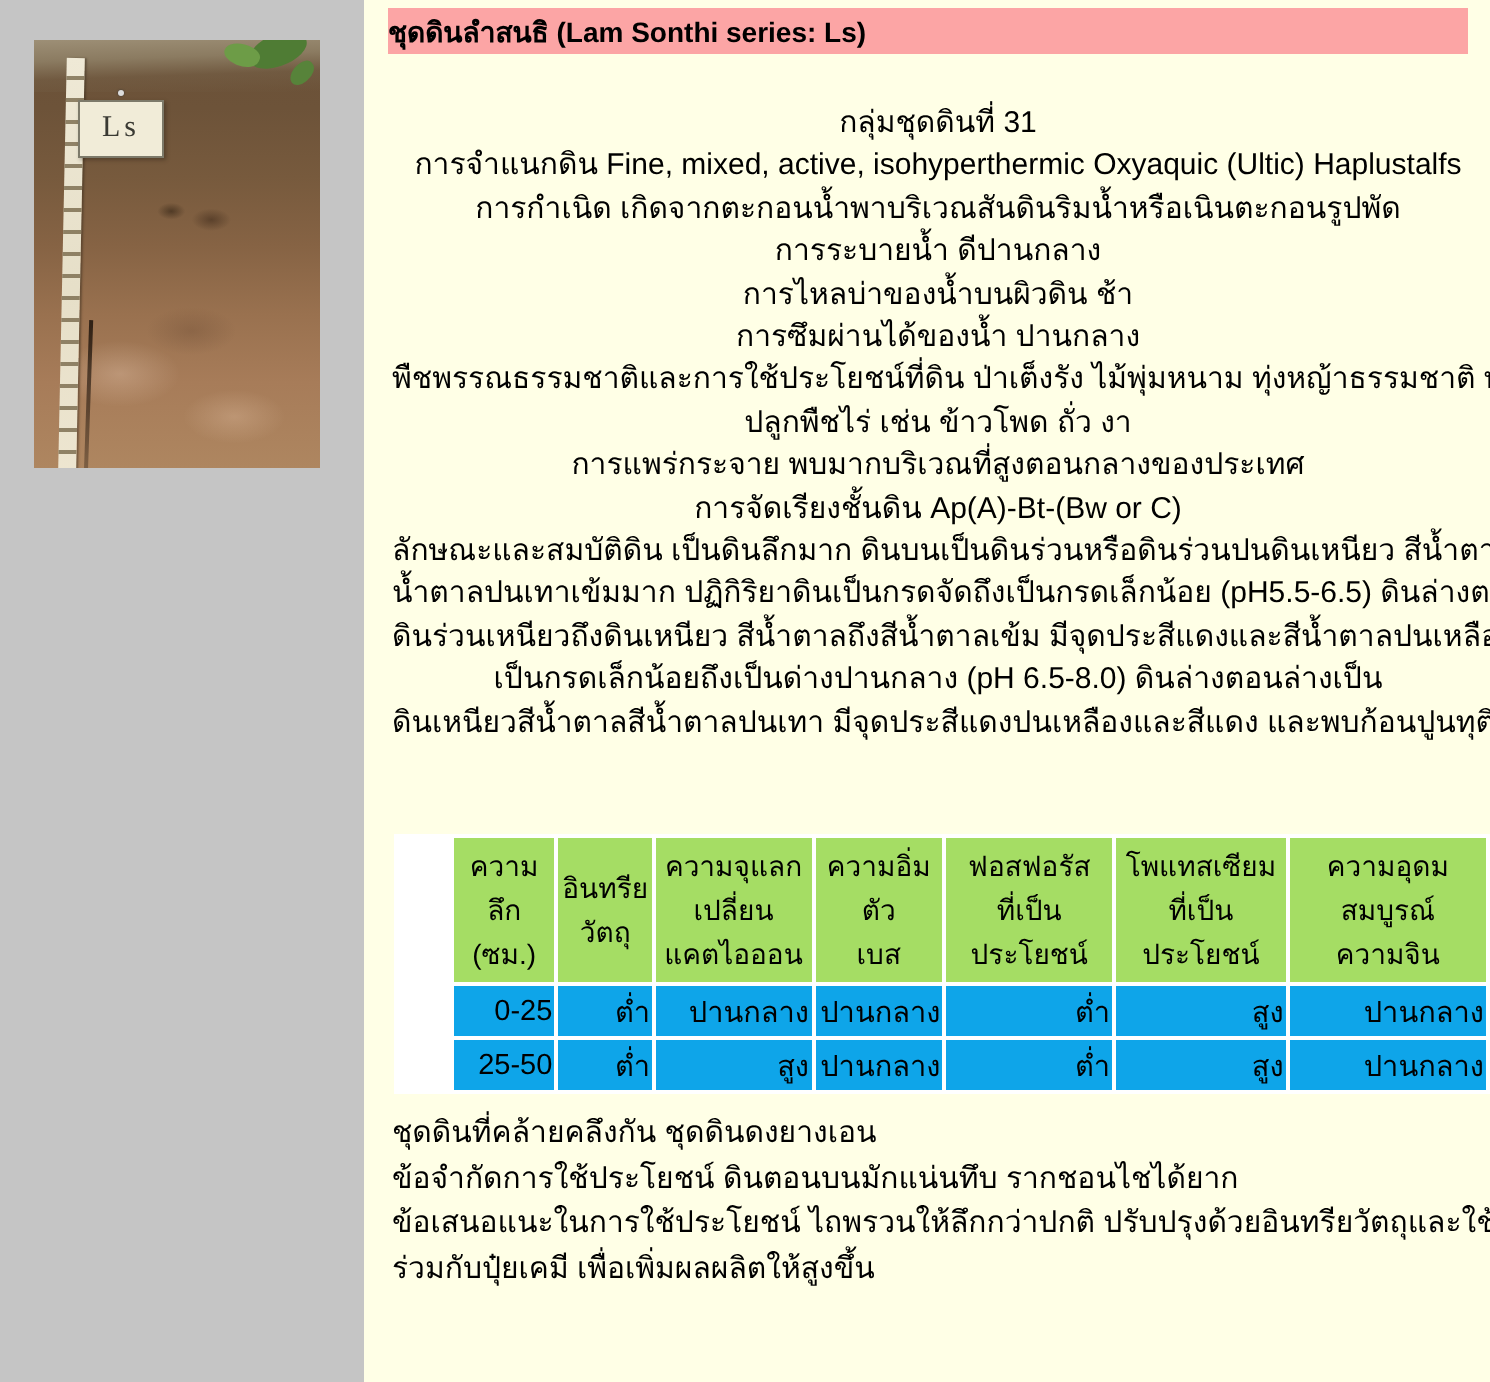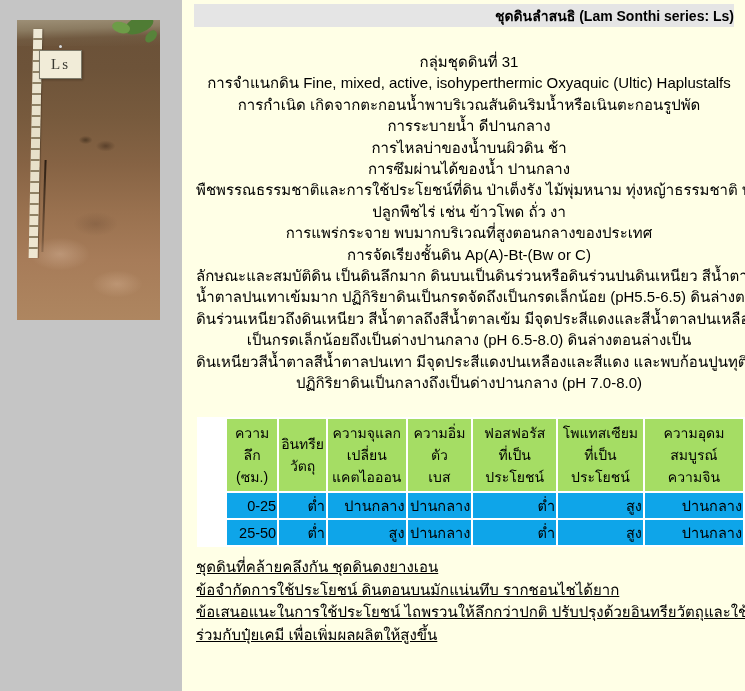--- a/index.html
+++ b/index.html
@@ -9,21 +9,21 @@
     font-family:"Liberation Sans","DejaVu Sans",sans-serif;
     color:#000;
   }
   
   .sidebar{
     position:absolute;left:0;top:0;width:182px;height:691px;
     background:#C5C5C5;
   }
   
   .photo{
-    position:absolute;left:17px;top:20px;width:143px;height:300px;
+    position:absolute;left:17px;top:20px;width:143px;height:214px;
     overflow:hidden;
     background:
       radial-gradient(14px 8px at 62% 42%, rgba(60,40,25,.55), rgba(60,40,25,0) 70%),
       radial-gradient(10px 6px at 48% 40%, rgba(50,35,20,.6), rgba(50,35,20,0) 70%),
       radial-gradient(40px 22px at 30% 78%, rgba(255,230,210,.25), rgba(255,230,210,0) 75%),
       radial-gradient(34px 18px at 70% 88%, rgba(255,225,200,.22), rgba(255,225,200,0) 75%),
       radial-gradient(30px 16px at 55% 68%, rgba(90,60,40,.25), rgba(90,60,40,0) 75%),
       linear-gradient(180deg,#6a5138 0%,#6d5339 16%,#775a3d 32%,#866344 48%,#99714f 64%,#a77c59 80%,#ae8660 100%);
   }
   .photo .surface{
@@ -55,22 +55,22 @@
     font-size:15px;letter-spacing:2px;color:#3a3a33;
     box-shadow:1px 1px 2px rgba(40,30,20,.4);
   }
   .pin{
     position:absolute;left:42px;top:25px;width:3px;height:3px;border-radius:50%;
     background:#ddd;box-shadow:0 0 1px #333;
   }
   
   .titlebar{
     position:absolute;left:194px;top:4px;width:540px;height:23px;
-    background:#e5e5e5;
-    display:flex;align-items:center;justify-content:flex-end;
+    background:#fca5a5;
+    display:flex;align-items:center;justify-content:flex-start;
     font-size:14px;font-weight:bold;
   }
   
   .desc{
     position:absolute;left:196px;top:51px;width:546px;
     font-size:15px;line-height:21.4px;text-align:center;
   }
   .desc div{white-space:nowrap;}
   
   .props{
@@ -83,21 +83,21 @@
     text-align:center;vertical-align:middle;white-space:pre-line;
     padding:3px 1px;height:54px;
   }
   .props td{
     background:#0ea5e9;font-size:14.5px;text-align:right;
     vertical-align:middle;padding:1px;height:21px;white-space:nowrap;
   }
   
   .footer{
     position:absolute;left:196px;top:556px;width:546px;
-    font-size:15px;line-height:22.5px;text-decoration:underline;
+    font-size:15px;line-height:22.5px;
   }
   .footer div{white-space:nowrap;}
 </style>
 </head>
 <body>
 
 <div class="sidebar"></div>
 
 <div class="photo">
   <div class="surface"></div>
@@ -125,21 +125,20 @@
   <div>การซึมผ่านได้ของน้ำ ปานกลาง</div>
   <div>พืชพรรณธรรมชาติและการใช้ประโยชน์ที่ดิน ป่าเต็งรัง ไม้พุ่มหนาม ทุ่งหญ้าธรรมชาติ ทำนา บางแห่ง</div>
   <div>ปลูกพืชไร่ เช่น ข้าวโพด ถั่ว งา</div>
   <div>การแพร่กระจาย พบมากบริเวณที่สูงตอนกลางของประเทศ</div>
   <div>การจัดเรียงชั้นดิน Ap(A)-Bt-(Bw or C)</div>
   <div>ลักษณะและสมบัติดิน เป็นดินลึกมาก ดินบนเป็นดินร่วนหรือดินร่วนปนดินเหนียว สีน้ำตาลเข้มหรือสี</div>
   <div>น้ำตาลปนเทาเข้มมาก ปฏิกิริยาดินเป็นกรดจัดถึงเป็นกรดเล็กน้อย (pH5.5-6.5) ดินล่างตอนบนเป็น</div>
   <div>ดินร่วนเหนียวถึงดินเหนียว สีน้ำตาลถึงสีน้ำตาลเข้ม มีจุดประสีแดงและสีน้ำตาลปนเหลือง ปฏิกิริยาดิน</div>
   <div>เป็นกรดเล็กน้อยถึงเป็นด่างปานกลาง (pH 6.5-8.0) ดินล่างตอนล่างเป็น</div>
   <div>ดินเหนียวสีน้ำตาลสีน้ำตาลปนเทา มีจุดประสีแดงปนเหลืองและสีแดง และพบก้อนปูนทุติยภูมิปะปน</div>
-  <div>ปฏิกิริยาดินเป็นกลางถึงเป็นด่างปานกลาง (pH 7.0-8.0)</div>
 </div>
 
 <table class="props">
   <colgroup>
     <col style="width:52px">
       <col style="width:50px">
       <col style="width:80px">
     <col style="width:64px">
       <col style="width:86px">
       <col style="width:86px">

